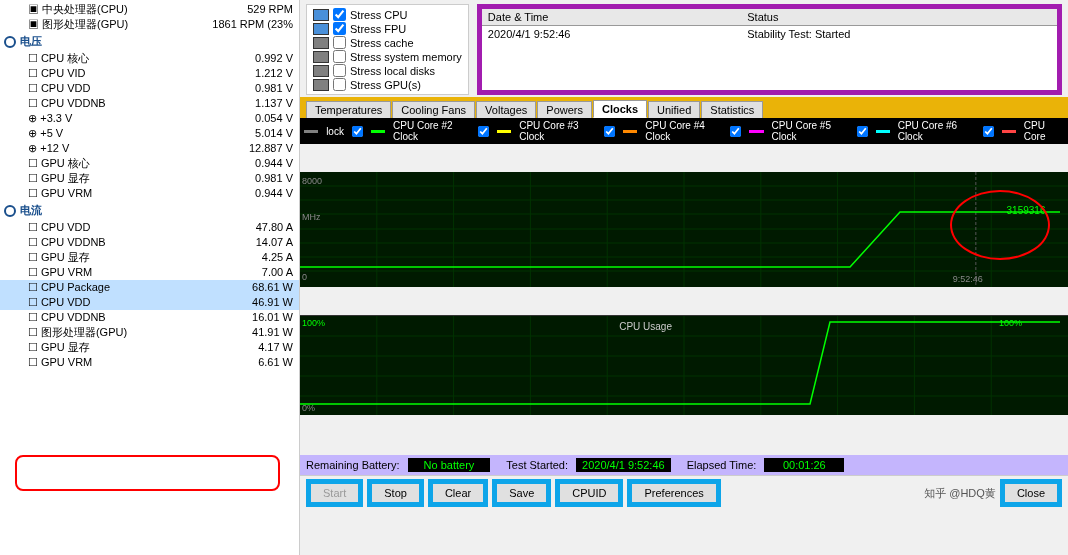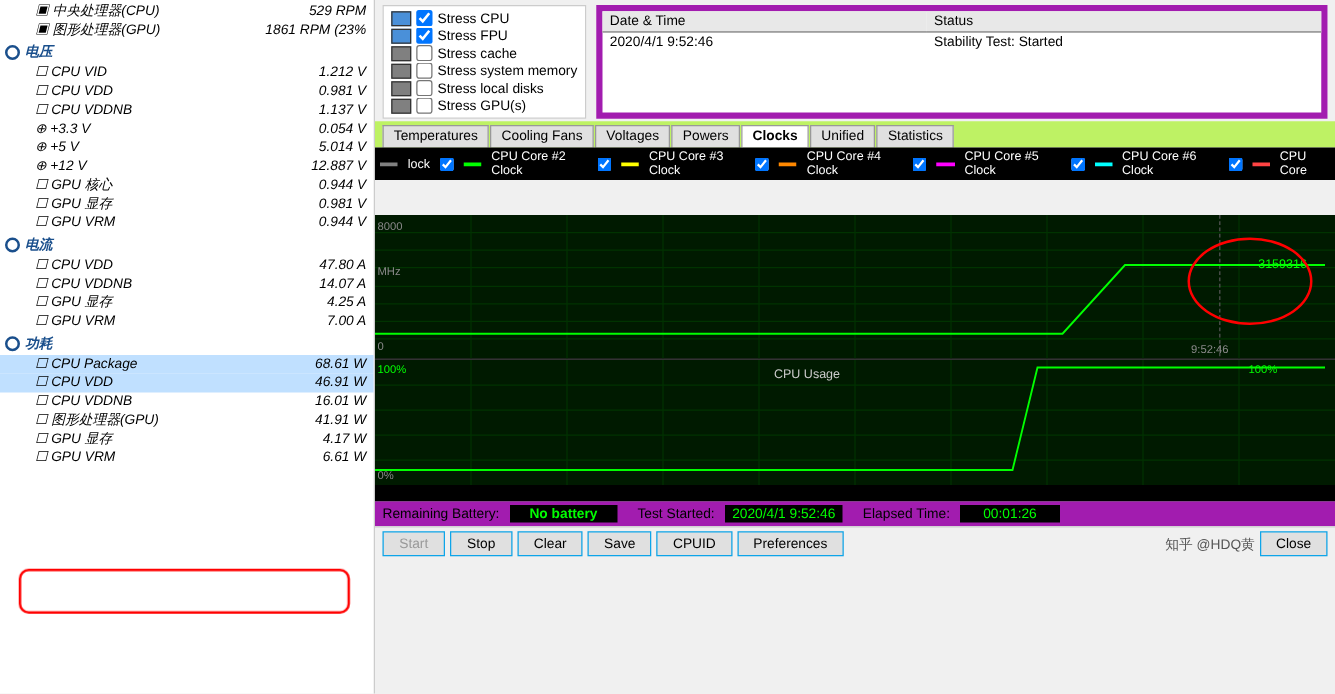--- a/index.html
+++ b/index.html
@@ -97,21 +97,22 @@
 
     .status-table td {
       padding: 2px 6px;
     }
 
     
     .tabs-row {
       display: flex;
       padding: 3px 18px 0 6px;
       gap: 1px;
-      background: #bef264;
+      background: #eab308;
+      align-items: center;
     }
 
     .tab {
       padding: 2px 8px;
       border: 1px solid #999;
       background: #e0e0e0;
       cursor: pointer;
       font-size: 11px;
       border-bottom: none;
     }
@@ -151,66 +152,65 @@
     .grid-svg {
       display: block;
     }
 
     
     .bottom-info {
       display: flex;
       align-items: center;
       gap: 8px;
       padding: 3px 6px;
-      background: #a21caf;
+      background: #c4b5fd;
       font-size: 11px;
+      margin-top: 40px;
     }
 
     .value-black-bg {
       background: #000;
       color: #00ff00;
       padding: 1px 6px;
       font-size: 11px;
       min-width: 80px;
       text-align: center;
     }
 
     .value-no-battery {
       background: #000;
       color: #00ff00;
       padding: 1px 16px;
-      font-weight: bold;
     }
 
     
     .bottom-buttons {
       display: flex;
       align-items: center;
       gap: 4px;
       padding: 3px 6px 4px 6px;
       background: #f0f0f0;
       border-top: 1px solid #ccc;
     }
 
     .btn {
       padding: 3px 12px;
       background: #e0e0e0;
-      border: 1px solid #0ea5e9;
+      border: 5px solid #0ea5e9;
       cursor: pointer;
       font-size: 11px;
       min-width: 50px;
     }
 
     .btn-disabled {
       color: #999;
     }
 
     .left-panel-inner {
       padding: 0;
-      font-style: italic;
     }
   </style>
 </head>
 <body>
 
 <div class="left-panel">
   <div class="left-panel-inner">
 
     <div class="value-row">
       <span class="label">▣ 中央处理器(CPU)</span>
@@ -219,20 +219,24 @@
     <div class="value-row">
       <span class="label">▣ 图形处理器(GPU)</span>
       <span class="val">1861 RPM (23%</span>
     </div>
 
     <div class="section-label">
       <span style="width:12px;height:12px;border-radius:50%;border:2px solid #1a4f8c;display:inline-block;"></span>
       <span>电压</span>
     </div>
     <div class="value-row">
+        <span class="label">☐ CPU 核心</span>
+        <span class="val">0.992 V</span>
+      </div>
+    <div class="value-row">
         <span class="label">☐ CPU VID</span>
         <span class="val">1.212 V</span>
       </div>
     <div class="value-row">
         <span class="label">☐ CPU VDD</span>
         <span class="val">0.981 V</span>
       </div>
     <div class="value-row">
         <span class="label">☐ CPU VDDNB</span>
         <span class="val">1.137 V</span>
@@ -276,24 +280,20 @@
       </div>
     <div class="value-row">
         <span class="label">☐ GPU 显存</span>
         <span class="val">4.25 A</span>
       </div>
     <div class="value-row">
         <span class="label">☐ GPU VRM</span>
         <span class="val">7.00 A</span>
       </div>
 
-    <div class="section-label">
-      <span style="width:12px;height:12px;border-radius:50%;border:2px solid #1a4f8c;display:inline-block;"></span>
-      <span>功耗</span>
-    </div>
     <div class="value-row highlighted-row">
         <span class="label">☐ CPU Package</span>
         <span class="val">68.61 W</span>
       </div>
     <div class="value-row highlighted-row">
         <span class="label">☐ CPU VDD</span>
         <span class="val">46.91 W</span>
       </div>
     <div class="value-row">
         <span class="label">☐ CPU VDDNB</span>
@@ -438,21 +438,21 @@
       <text x="85%" y="110" fill="#888" font-size="9">9:52:46</text>
     </svg>
 
     <div style="position:absolute;top:18px;right:18px;width:100px;height:70px;border:2.5px solid red;border-radius:50%;pointer-events:none;"></div>
 
     <svg style="position:absolute;top:0;left:0;width:100%;height:100%;pointer-events:none;">
       <polyline points="80%,35 85%,50" fill="none" stroke="red" stroke-width="2" marker-end="url(#arrowhead)"></polyline>
     </svg>
   </div>
 
-  <div class="chart-container" style="height:114px;border-top:1px solid #333;">
+  <div class="chart-container" style="height:100px;border-top:1px solid #333;margin-top:28px;">
     <svg class="grid-svg" width="100%" height="100">
       <rect width="100%" height="100%" fill="#001a00"></rect>
 
       <line x1="0" y1="20" x2="100%" y2="20" stroke="#003300" stroke-width="1"></line>
       <line x1="0" y1="40" x2="100%" y2="40" stroke="#003300" stroke-width="1"></line>
       <line x1="0" y1="60" x2="100%" y2="60" stroke="#003300" stroke-width="1"></line>
       <line x1="0" y1="80" x2="100%" y2="80" stroke="#003300" stroke-width="1"></line>
       <line x1="10%" y1="0" x2="10%" y2="100%" stroke="#003300" stroke-width="1"></line>
       <line x1="20%" y1="0" x2="20%" y2="100%" stroke="#003300" stroke-width="1"></line>
       <line x1="30%" y1="0" x2="30%" y2="100%" stroke="#003300" stroke-width="1"></line>

